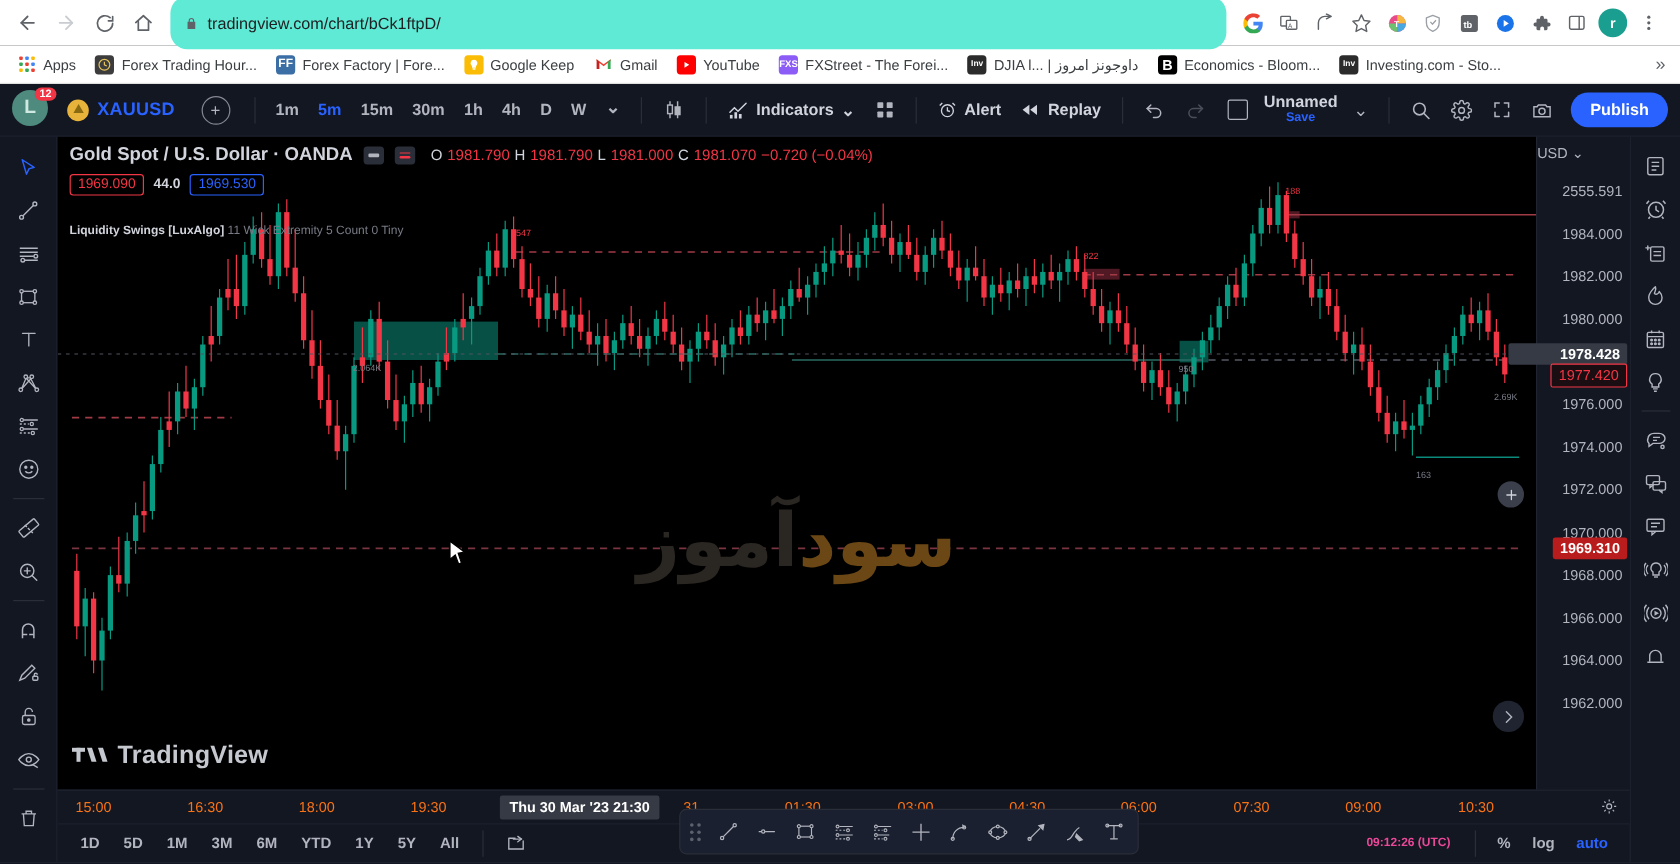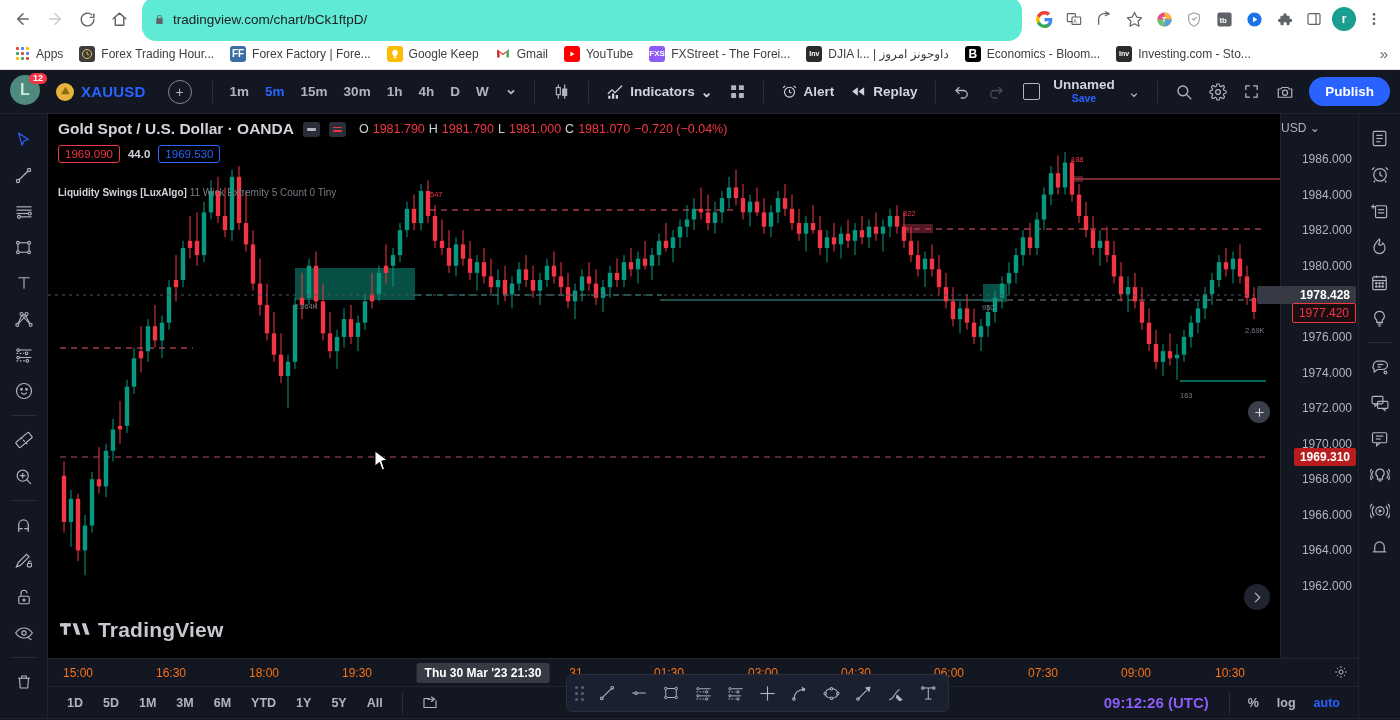--- a/index.html
+++ b/index.html
@@ -250,21 +250,21 @@
   }
   .ta-gear { position: absolute; right: 10px; top: 6px; color: #b2b5be; font-size: 13px; }
 
   
   .ranges {
     height: 32px; background: #131722; border-top: 1px solid #1f2430;
     display: flex; align-items: center; padding: 0 10px; gap: 2px; flex: none;
   }
   .rg { color: #b2b5be; font-size: 12.5px; font-weight: bold; padding: 4px 9px; border-radius: 4px; }
   .rg-ico { color: #b2b5be; padding: 4px 8px; }
-  .clock { color: #8b5cf6; font-size: 15px; font-weight: bold; padding: 0 10px; }
+  .clock { color: #ec4899; font-size: 10px; font-weight: bold; padding: 0 10px; }
   .scale-btn { color: #b2b5be; font-size: 12.5px; font-weight: bold; padding: 4px 8px; border-radius: 4px; }
   .scale-btn.on { color: #2962ff; }
 
   .right-tools {
     width: 42px; background: #131722; border-left: 1px solid #1f2430;
     display: flex; flex-direction: column; align-items: center;
     padding-top: 8px; gap: 4px; flex: none;
   }
   .rtool {
     width: 32px; height: 32px; border-radius: 4px;
@@ -1453,20 +1453,23 @@
             <text x="246" y="195" fill="#787b86" font-size="7.5" font-family="Liberation Sans, sans-serif">2.064K</text>
             <text x="382" y="83" fill="#f23645" font-size="7.5" font-family="Liberation Sans, sans-serif">547</text>
             <text x="855" y="102" fill="#f23645" font-size="7.5" font-family="Liberation Sans, sans-serif">822</text>
             <text x="934" y="196" fill="#787b86" font-size="7.5" font-family="Liberation Sans, sans-serif">950</text>
             <text x="1023" y="48" fill="#f23645" font-size="7.5" font-family="Liberation Sans, sans-serif">188</text>
             <text x="1197" y="219" fill="#787b86" font-size="7.5" font-family="Liberation Sans, sans-serif">2.69K</text>
             <text x="1132" y="284" fill="#787b86" font-size="7.5" font-family="Liberation Sans, sans-serif">163</text>
             <line x1="0" y1="181" x2="1232" y2="181" stroke="#50555f" stroke-width="1" stroke-dasharray="3 4"></line>
           </svg>
 
+        <div class="watermark-fa">
+          <span class="wm-fa-a">سود</span><span class="wm-fa-b">آموز</span>
+        </div>
 
         <div class="watermark-tv">
           <span class="wm-logo">
             <svg width="30" height="20" viewBox="0 0 36 22" fill="#d6d9e0">
                 <rect x="0" y="4" width="13" height="4"></rect>
                 <rect x="4.5" y="4" width="4" height="14"></rect>
                 <polygon points="15,4 20,4 24.5,18 19.5,18"></polygon>
                 <polygon points="26,4 31,4 35.5,18 30.5,18"></polygon>
               </svg>
           </span>
@@ -1524,21 +1527,21 @@
               <polyline points="8 4 16 12 8 20"></polyline>
             </svg>
         </div>
       </div>
 
       <div class="price-axis" id="price-axis">
         <div class="pa-head">
           <span>USD</span>
           <span>⌄</span>
         </div>
-      <div class="pa-tick" style="top: 45px;">1986.000</div>
+      <div class="pa-tick" style="top: 45px;">2555.591</div>
           <div class="pa-tick" style="top: 81px;">1984.000</div>
           <div class="pa-tick" style="top: 116px;">1982.000</div>
           <div class="pa-tick" style="top: 152px;">1980.000</div>
           <div class="pa-tick" style="top: 223px;">1976.000</div>
           <div class="pa-tick" style="top: 259px;">1974.000</div>
           <div class="pa-tick" style="top: 294px;">1972.000</div>
           <div class="pa-tick" style="top: 330px;">1970.000</div>
           <div class="pa-tick" style="top: 365px;">1968.000</div>
           <div class="pa-tick" style="top: 401px;">1966.000</div>
           <div class="pa-tick" style="top: 436px;">1964.000</div>

